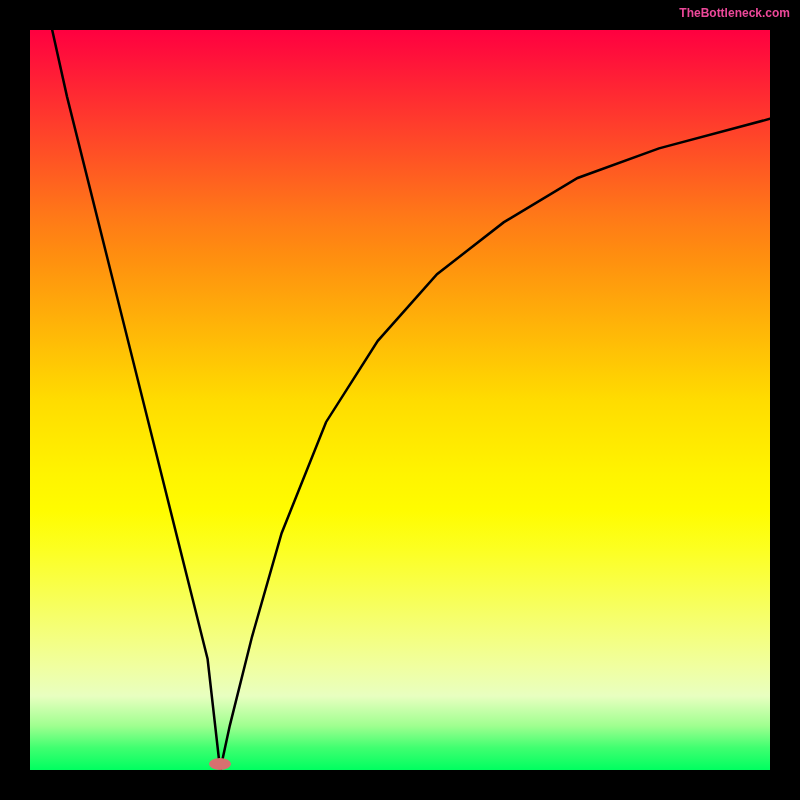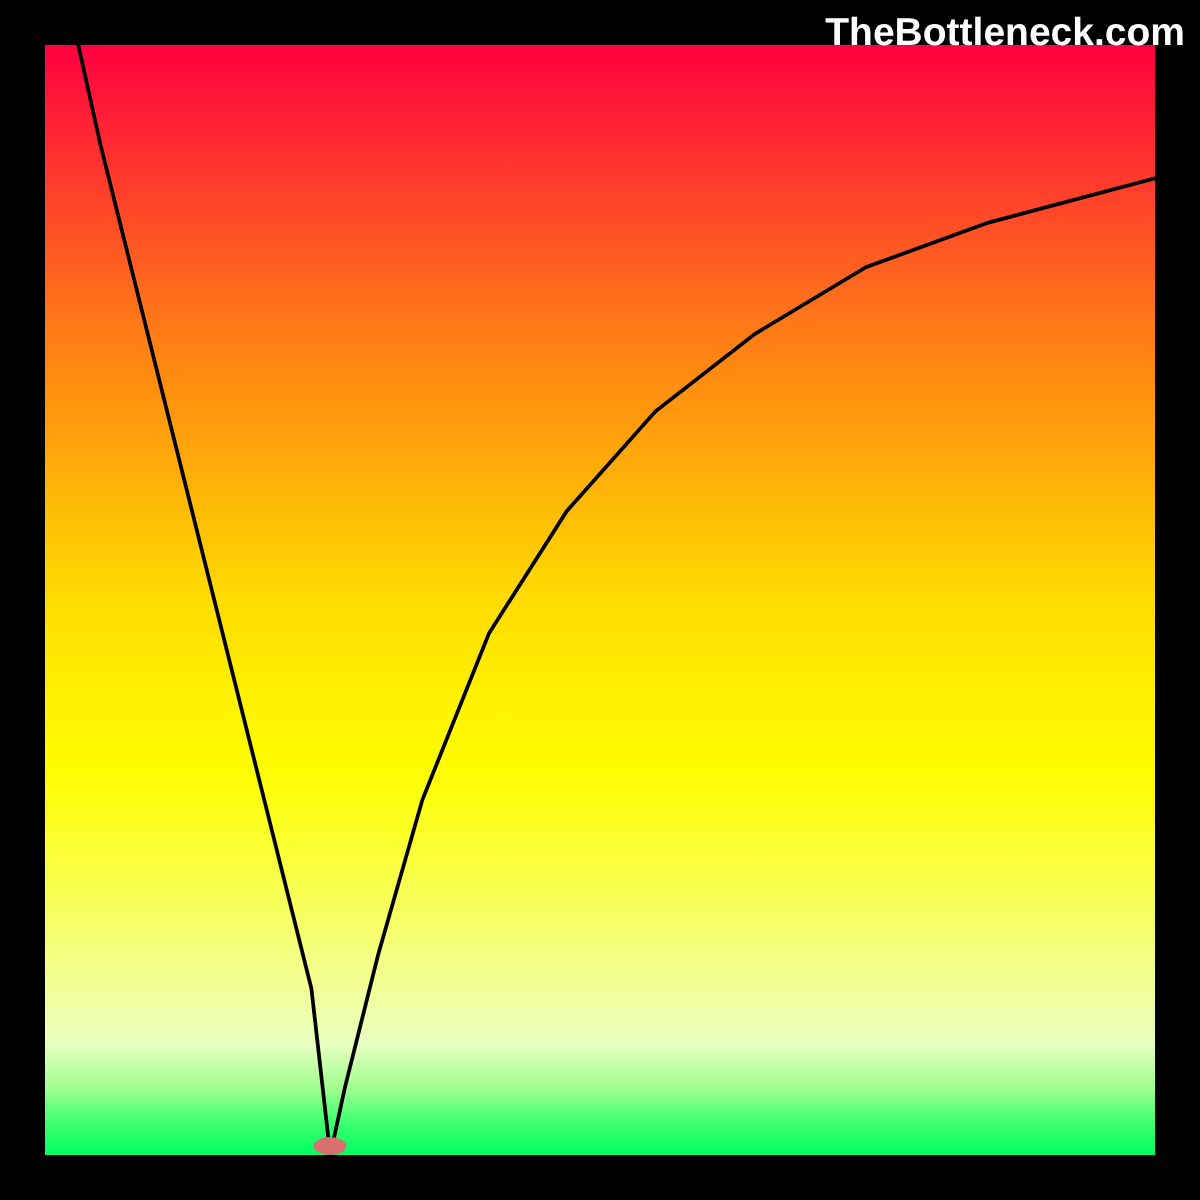--- a/index.html
+++ b/index.html
@@ -46,23 +46,23 @@
     left: 0;
     top: 0;
     width: 740px;
     height: 740px;
   }
   .watermark {
     position: absolute;
     top: 6px;
     right: 10px;
     font-family: Arial, Helvetica, sans-serif;
-    font-size: 26px;
+    font-size: 12px;
     font-weight: bold;
-    color: #ffffff;
+    color: #ec4899;
     letter-spacing: 0px;
   }
   .marker {
     position: absolute;
     width: 22px;
     height: 12px;
     background: #d87070;
     border-radius: 50%;
     transform: translate(-50%, -50%);
   }

